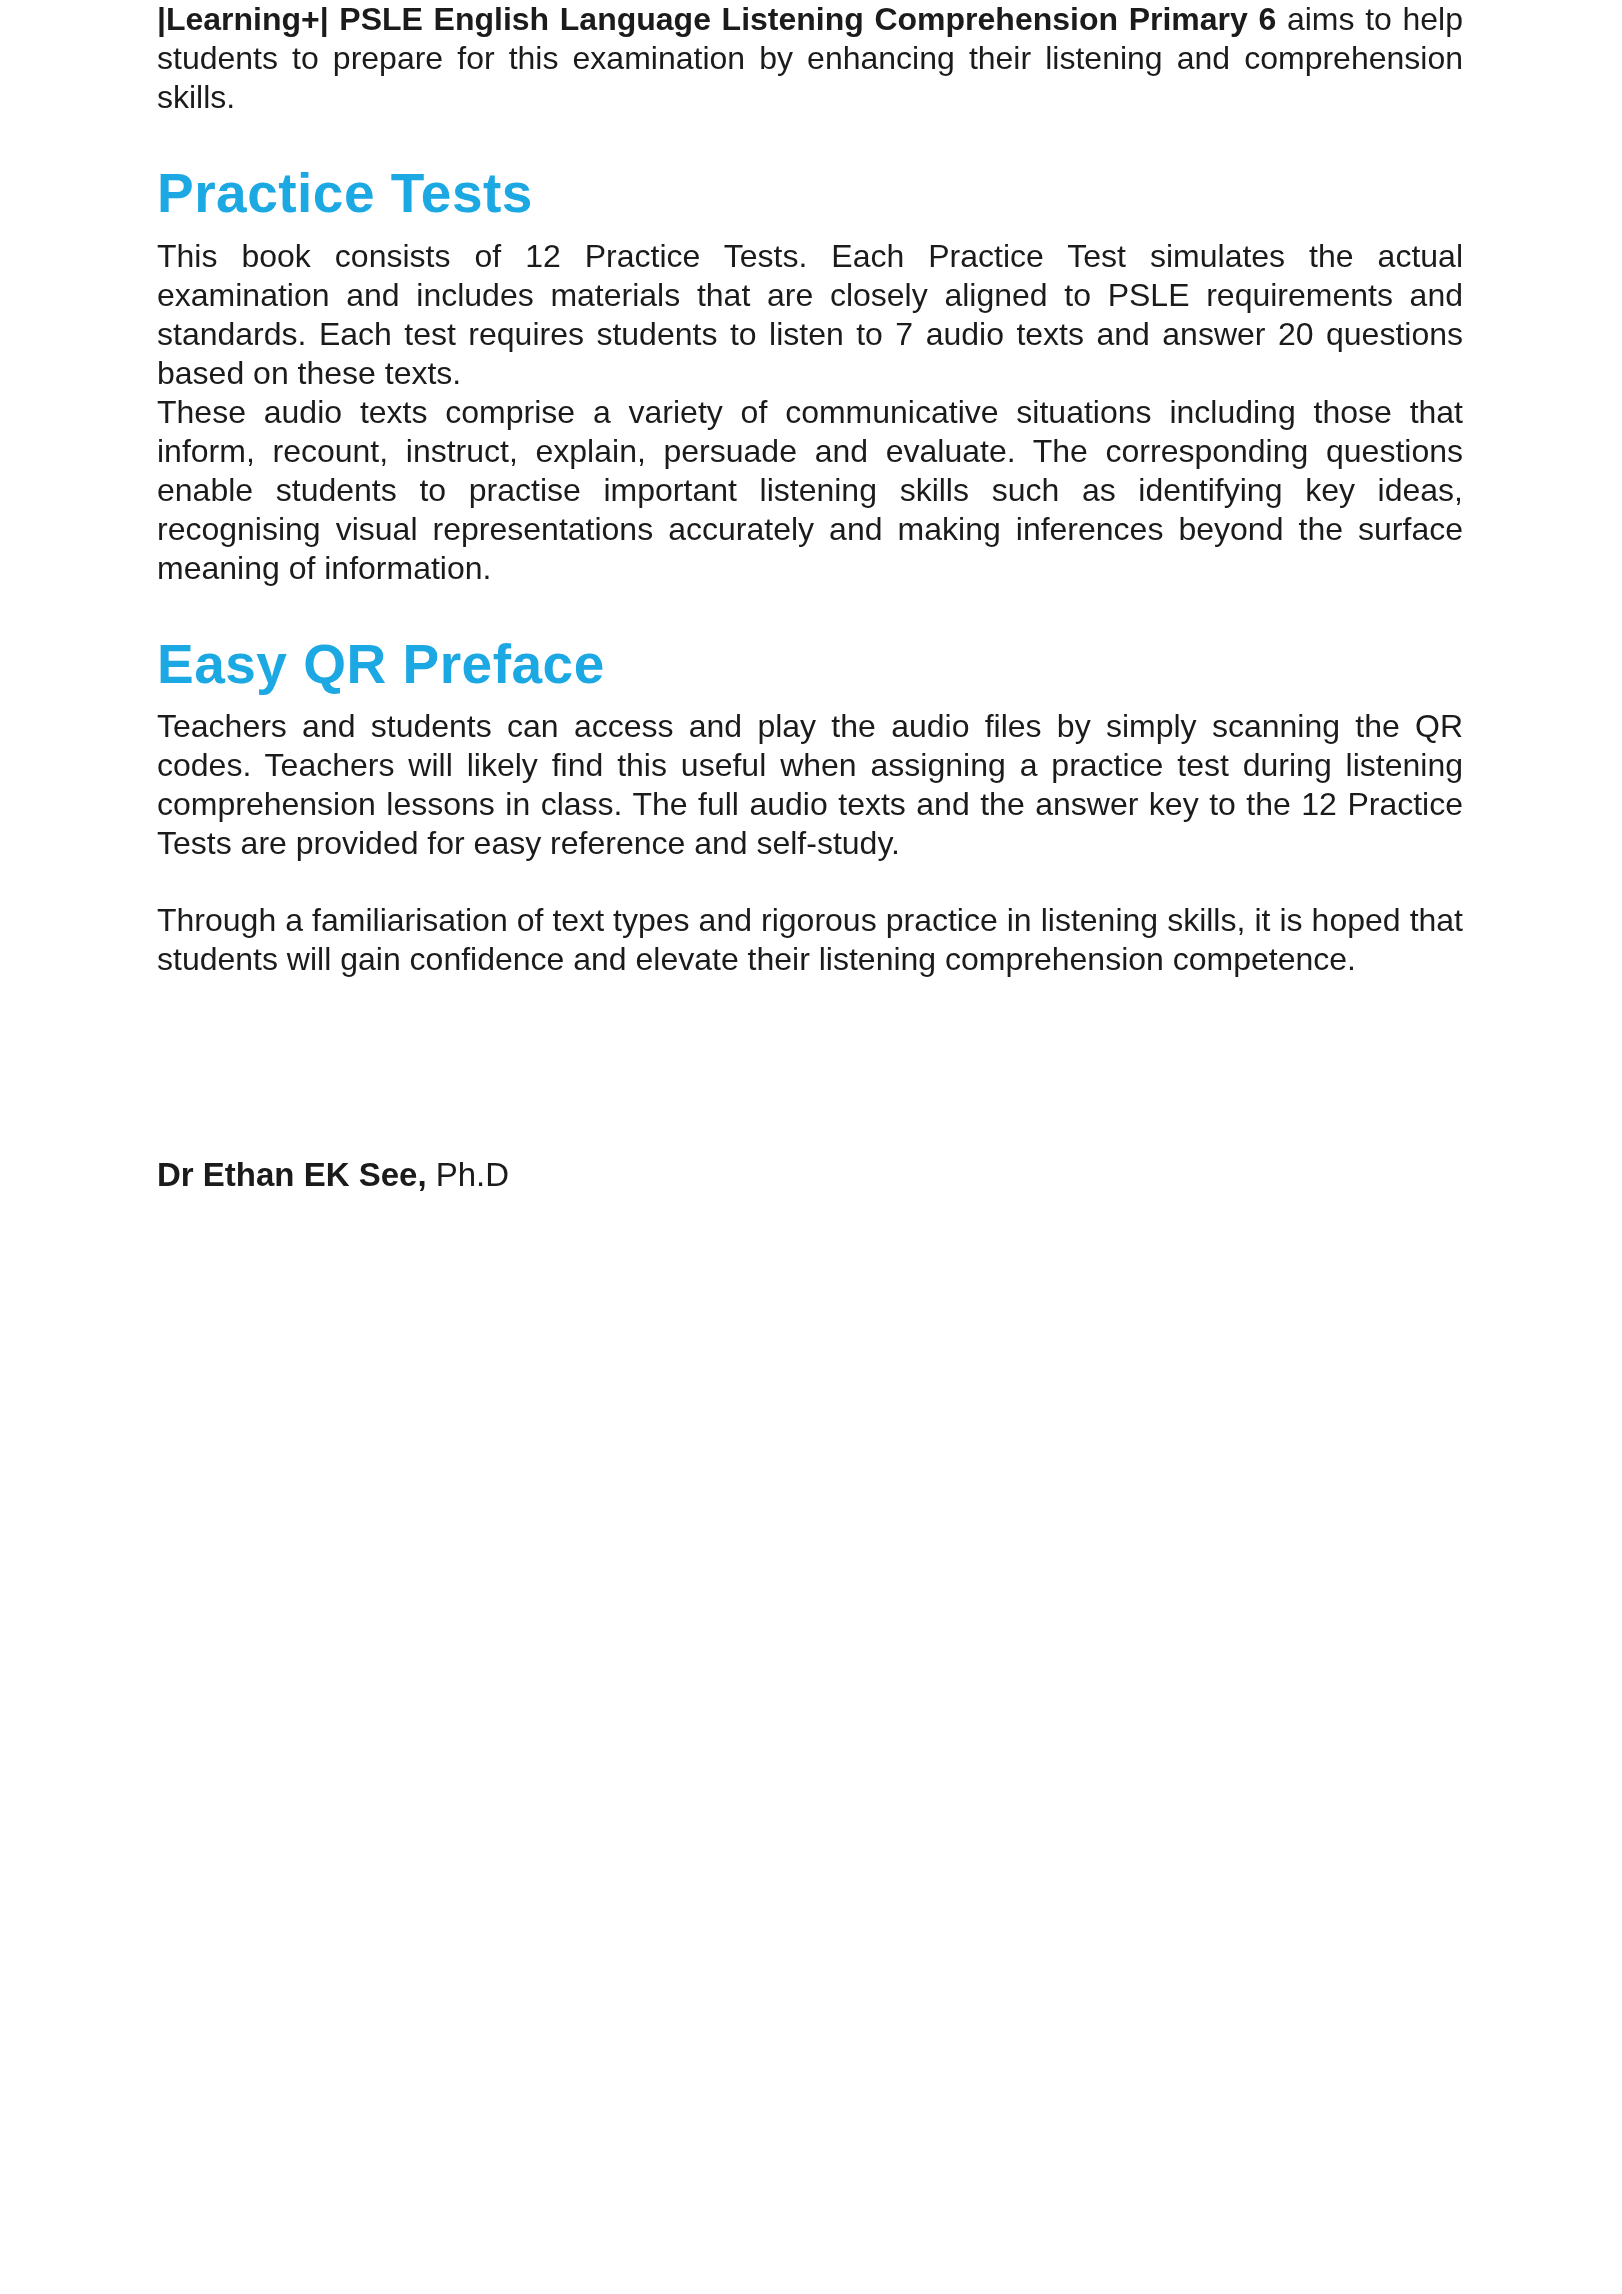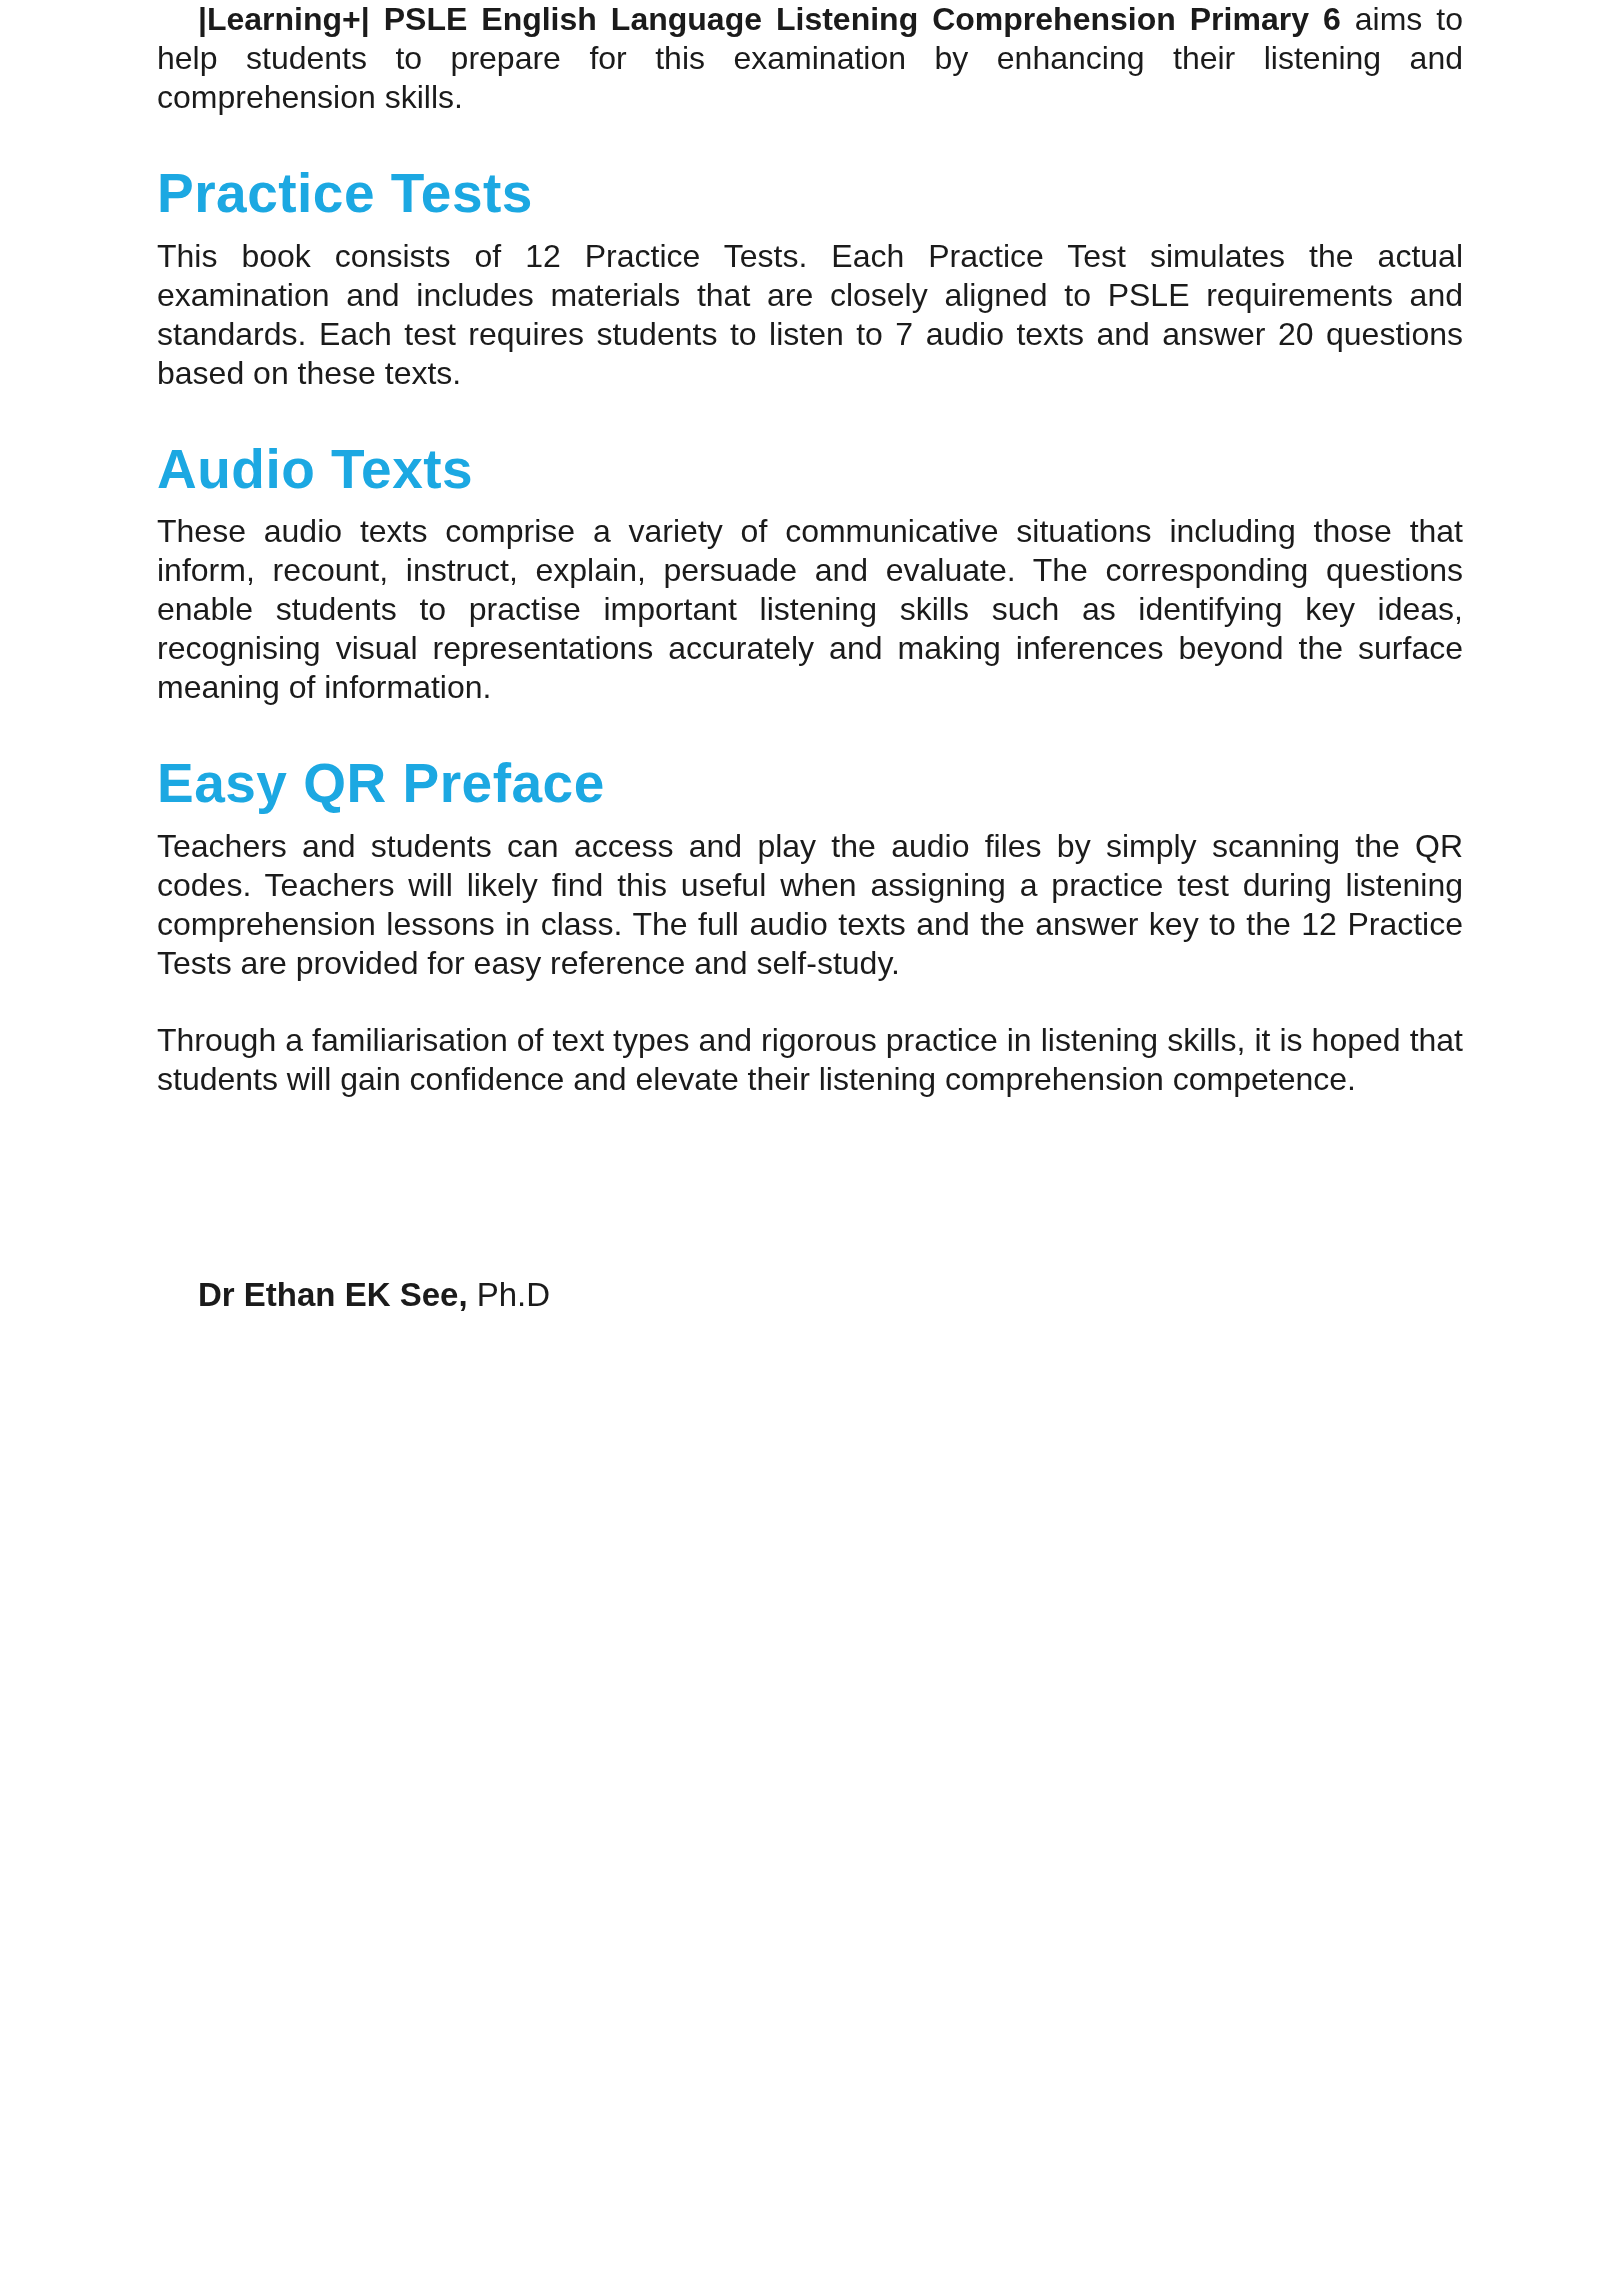--- a/index.html
+++ b/index.html
@@ -50,34 +50,33 @@
     margin: 38px 0 0 0;
   }
   .signature {
     margin-top: 176px;
     padding-right: 94px;
     font-size: 33px;
     line-height: 39px;
     text-align: left;
     color: var(--body-color, #1b1b1b);
   }
-  strong { font-weight: bold; margin-left: 41px; }
+  strong { font-weight: bold; }
 </style>
 </head>
 <body style="background: rgb(255, 255, 255);">
 
 <div class="page">
 
 
   <p class="body intro"><strong>|Learning+| PSLE English Language Listening Comprehension Primary 6</strong><span> aims to help students to prepare for this examination by enhancing their listening and comprehension skills.</span></p>
 
   <h2 class="section-heading">Practice Tests</h2>
   <p class="body last-in-section">This book consists of 12 Practice Tests. Each Practice Test simulates the actual examination and includes materials that are closely aligned to PSLE requirements and standards. Each test requires students to listen to 7 audio texts and answer 20 questions based on these texts.</p>
 
-  <h2 class="section-heading">Audio Texts</h2>
   <p class="body last-in-section">These audio texts comprise a variety of communicative situations including those that inform, recount, instruct, explain, persuade and evaluate. The corresponding questions enable students to practise important listening skills such as identifying key ideas, recognising visual representations accurately and making inferences beyond the surface meaning of information.</p>
 
   <h2 class="section-heading">Easy QR Preface</h2>
   <p class="body last-in-section">Teachers and students can access and play the audio files by simply scanning the QR codes. Teachers will likely find this useful when assigning a practice test during listening comprehension lessons in class. The full audio texts and the answer key to the 12 Practice Tests are provided for easy reference and self-study.</p>
 
   <p class="body closing">Through a familiarisation of text types and rigorous practice in listening skills, it is hoped that students will gain confidence and elevate their listening comprehension competence.</p>
 
   <div class="signature"><strong>Dr Ethan EK See,</strong><span> Ph.D</span></div>
 
 </div>

